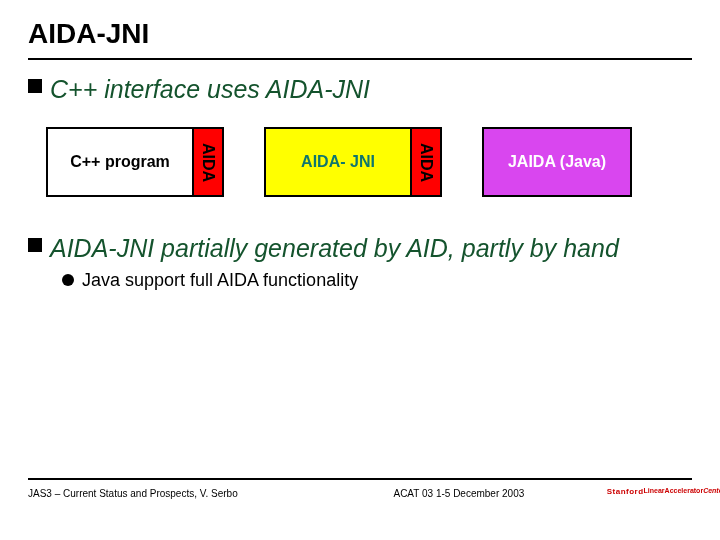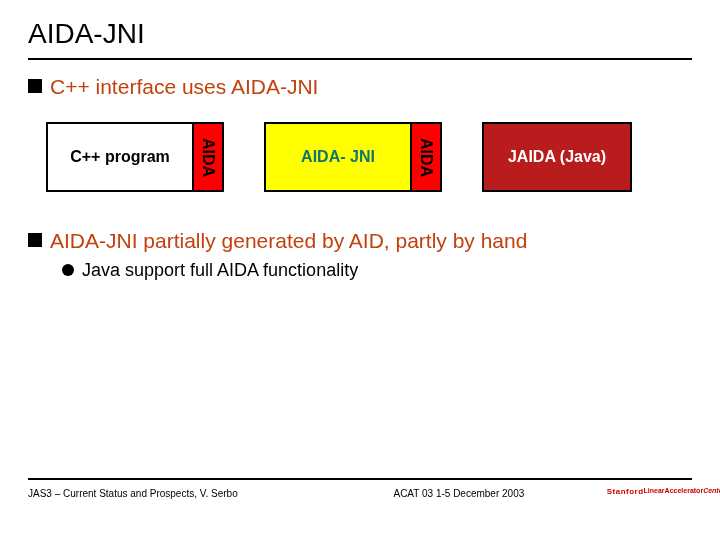--- a/index.html
+++ b/index.html
@@ -12,21 +12,21 @@
     overflow: hidden;
   }
   .slide {
     width: 720px;
     height: 540px;
     padding: 18px 28px 0 28px;
     position: relative;
   }
   .title {
     font-size: 28px;
-    font-weight: normal;
+    font-weight: bold;
     color: #000;
     padding-bottom: 6px;
   }
   .title-rule {
     border: none;
     border-top: 2px solid #000;
     margin-top: 2px;
   }
   .content {
     padding-top: 14px;
@@ -38,23 +38,24 @@
   }
   .bullet-square {
     width: 14px;
     height: 14px;
     background: #000;
     flex: 0 0 auto;
     margin-top: 5px;
     margin-right: 8px;
   }
   .bullet-text {
-    font-size: 21px;
-    color: #c2410c;
+    font-size: 25px;
+    color: #14532d;
     line-height: 1.25;
+    font-style: italic;
   }
   .sub-row {
     display: flex;
     align-items: flex-start;
     margin-left: 34px;
     margin-top: 4px;
   }
   .bullet-disc {
     width: 12px;
     height: 12px;
@@ -110,21 +111,21 @@
     flex: 1;
     display: flex;
     align-items: center;
     justify-content: center;
     font-size: 16px;
     font-weight: bold;
     color: #0f766e;
     white-space: nowrap;
   }
   .box3 {
-    background: #b91c1c;
+    background: #d946ef;
     width: 150px;
     display: flex;
     align-items: center;
     justify-content: center;
   }
   .box3-label {
     font-size: 16px;
     font-weight: bold;
     color: #fff;
     white-space: nowrap;

